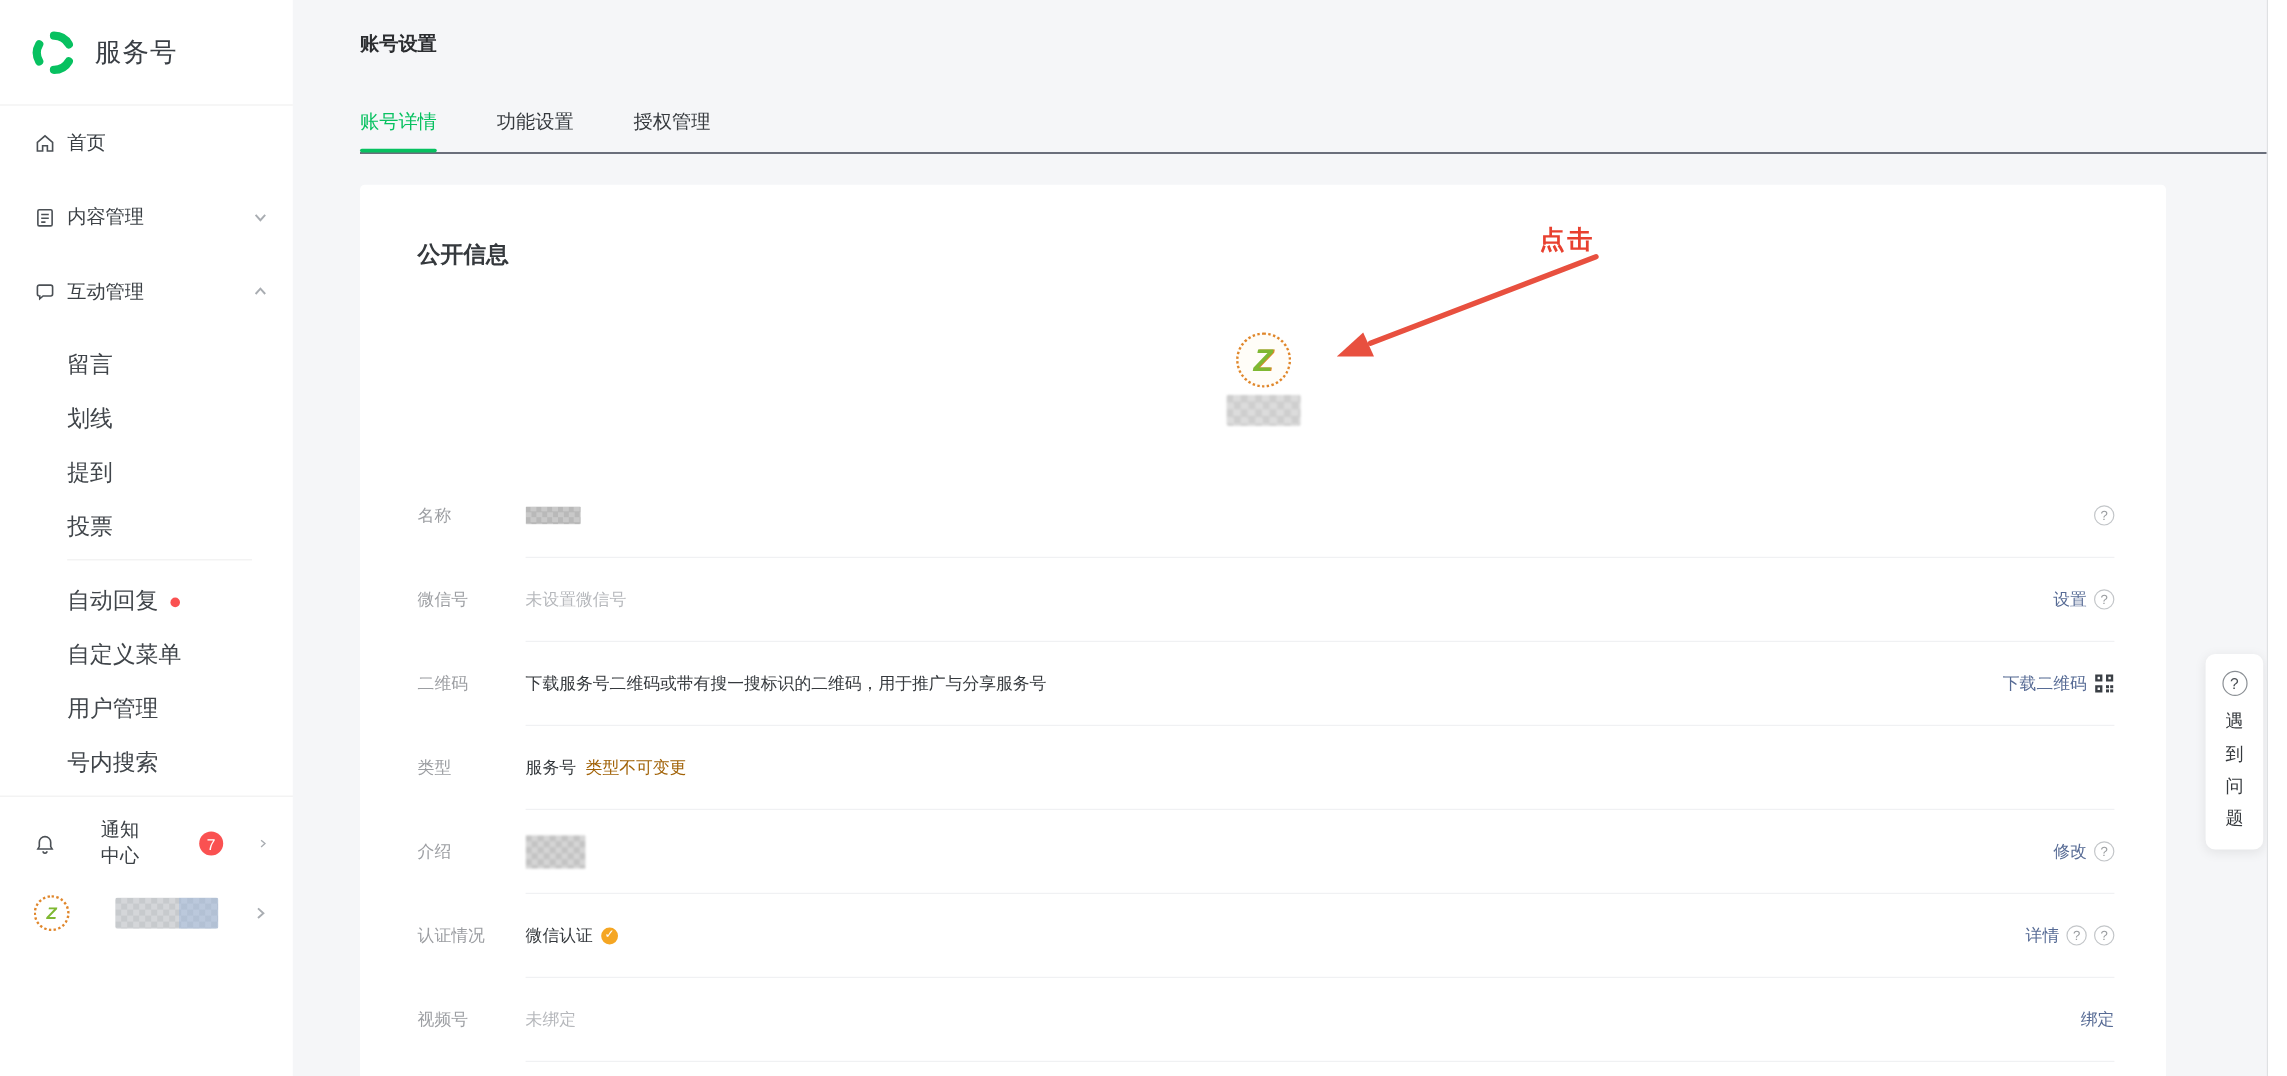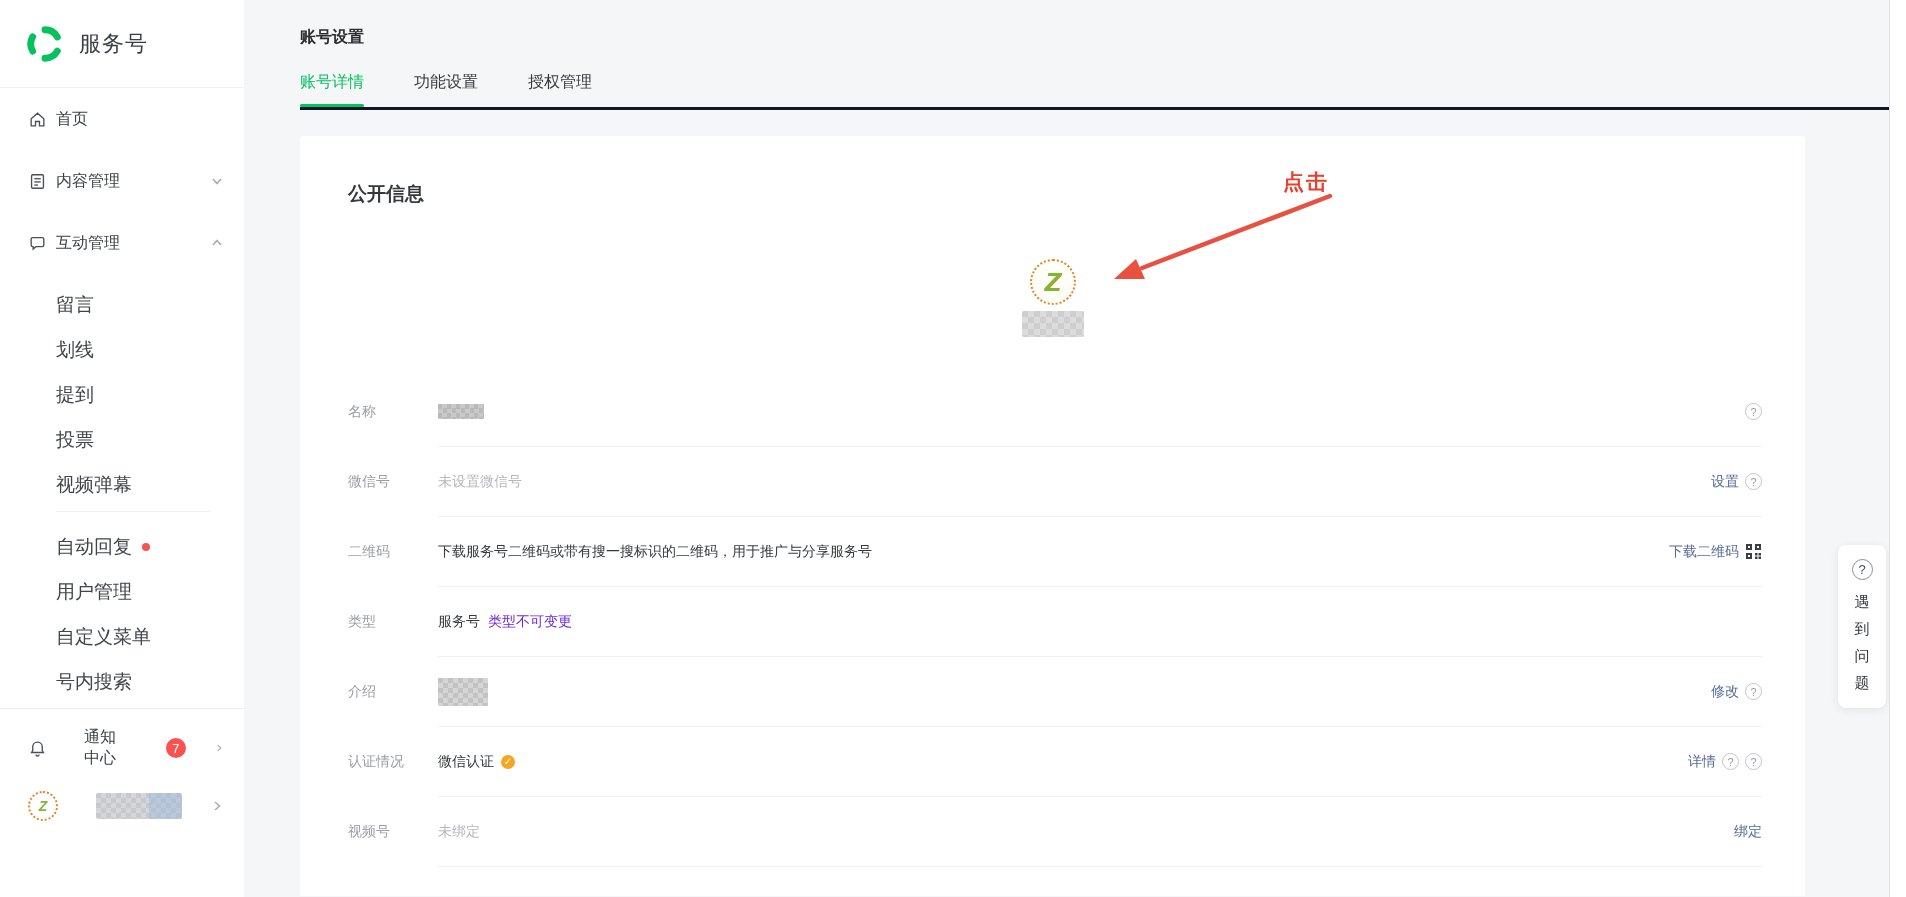--- a/index.html
+++ b/index.html
@@ -38,21 +38,21 @@
     font-size:14px; font-weight:bold; color:#7fb832; font-style:italic; flex:none; }
   .blur-name-side { width:86px; height:26px; margin-left:10px; border-radius:2px;
     background:
       linear-gradient(90deg, rgba(0,0,0,0) 0 62%, rgba(140,175,225,0.35) 62% 100%),
       repeating-conic-gradient(#d4d6d9 0% 25%, #c7cacd 0% 50%);
     background-size:auto, 10px 10px; filter:blur(0.6px); }
 
   
   .main { position:absolute; left:244px; top:0; right:17px; bottom:0; background:#f5f6f8; }
   .page-title { font-size:16px; font-weight:600; color:#2b2d30; padding:27px 0 0 56px; }
-  .tabs { display:flex; align-items:flex-end; margin:24px 0 0 56px; border-bottom:3px solid #0f172a;
+  .tabs { display:flex; align-items:flex-end; margin:44px 0 0 56px; border-bottom:1px solid #0f172a;
     padding-right:0; }
   .tab { font-size:16px; color:#35393d; padding-bottom:14px; margin-right:50px;
     cursor:pointer; position:relative; }
   .tab.active { color:#07c160; }
   .tab.active::after { content:""; position:absolute; left:0; right:0; bottom:0;
     height:3px; background:#07c160; border-radius:2px; }
 
   .card { position:relative; background:#ffffff; border-radius:4px 4px 0 0;
     margin:26px 84px 0 56px; min-height:760px; padding-top:45px; }
   .section-title { font-size:19px; font-weight:600; color:#35393d; margin-left:48px; }
@@ -72,21 +72,21 @@
   .annotation-arrow { position:absolute; left:800px; top:50px; width:250px; height:100px;
     pointer-events:none; }
 
   .form { margin-top:40px; }
   .frow { display:flex; padding-left:48px;justify-content:flex-end; }
   .frow-label { width:90px; min-height:70px; display:flex; align-items:center;
     font-size:14px; color:#9c9ea2; flex:none; }
   .frow-body { flex:1; min-height:70px; display:flex; align-items:center;
     border-bottom:1px solid #f0f1f3; margin-right:43px; font-size:14px; color:#35393d; }
   .val-muted { color:#b6b8bc; }
-  .val-suffix { color:#6d28d9; margin-left:8px;font-family:Liberation Mono, monospace; }
+  .val-suffix { color:#a16207; margin-left:8px;font-family:Liberation Mono, monospace; }
   .blur-val-sm { width:46px; height:15px; border-radius:1px;
     background:repeating-conic-gradient(#c9c9c9 0% 25%, #b9b9b9 0% 50%);
     background-size:9px 9px; filter:blur(0.6px); }
   .blur-val-md { width:50px; height:28px; border-radius:1px;
     background:repeating-conic-gradient(#d5d5d5 0% 25%, #c3c3c3 0% 50%);
     background-size:10px 10px; filter:blur(0.7px); }
   .actions { margin-left:auto; display:flex; align-items:center; gap:6px; }
   .link { color:#576b95; font-size:14px; cursor:pointer; }
   .qmark { width:17px; height:17px; border:1px solid #c3c6c9; border-radius:50%;
     color:#9a9da0; font-size:11px; display:flex; align-items:center;
@@ -159,37 +159,34 @@
       </div>
     <div class="sub-item">
         <span>划线</span>
       </div>
     <div class="sub-item">
         <span>提到</span>
       </div>
     <div class="sub-item">
         <span>投票</span>
       </div>
-    <div class="sub-item">
-        <span>视频弹幕</span>
-      </div>
   </div>
 
   <div class="side-divider inset"></div>
 
   <div class="tool-list">
     <div class="sub-item">
       <span>自动回复</span>
       <span class="red-dot"></span>
     </div>
     <div class="sub-item">
+        <span>自定义菜单</span>
+      </div>
+    <div class="sub-item">
         <span>用户管理</span>
-      </div>
-    <div class="sub-item">
-        <span>自定义菜单</span>
       </div>
     <div class="sub-item">
         <span>号内搜索</span>
       </div>
   </div>
 
   <div class="side-divider"></div>
 
   <div class="side-bottom">
     <div class="bottom-item notify">

